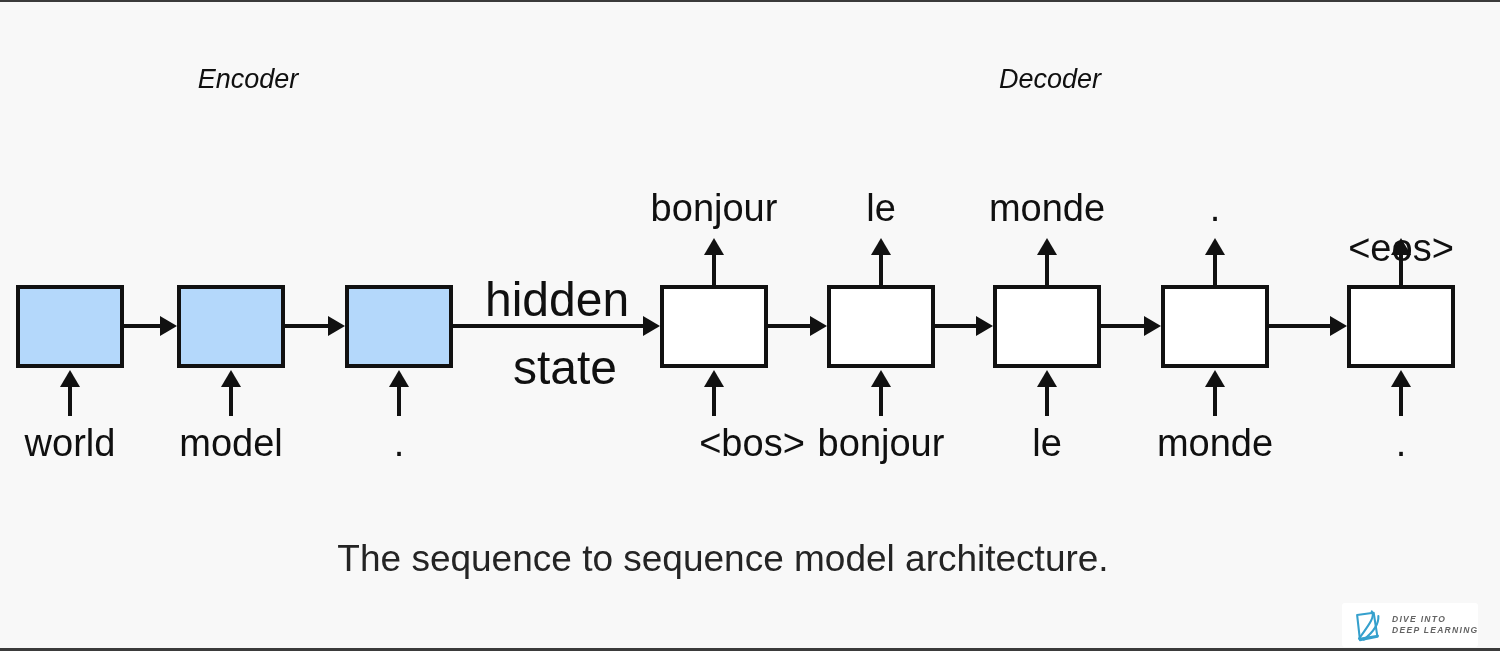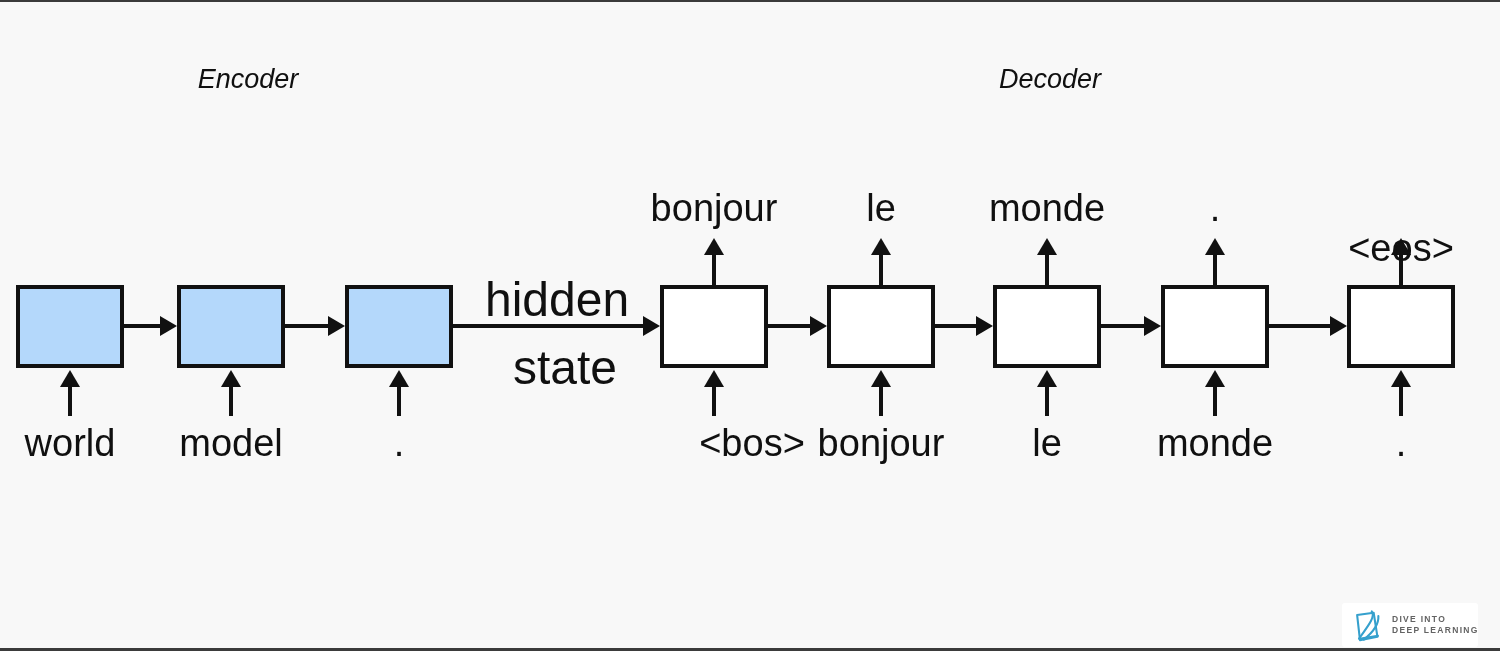--- a/index.html
+++ b/index.html
@@ -48,21 +48,21 @@
     font-size:37px; color:#242424; white-space:nowrap;
   }
   .logo-card{
     position:absolute; left:1342px; top:603px; width:136px; height:44px;
     background:#ffffff; border-radius:3px;
     display:flex; align-items:center;
   }
   .logo-icon{margin-left:9px; flex:0 0 auto;}
   .logo-text{
     margin-left:7px; font-size:8.5px; font-weight:bold; letter-spacing:1.3px;
-    color:#636363; line-height:11px; white-space:nowrap;
+    color:#636363; line-height:11px; white-space:nowrap;font-style:italic;
   }
 </style>
 </head>
 <body>
 
 <div class="frame">
   <div class="edge-bar edge-top"></div>
 
   <div class="section-label" style="left:248px; top:66px;">Encoder</div>
   <div class="section-label" style="left:1050px; top:66px;">Decoder</div>
@@ -127,20 +127,21 @@
       <div class="word" style="left: 714px; top: 189px;">bonjour</div>
       <div class="word" style="left: 881px; top: 189px;">le</div>
       <div class="word" style="left: 1047px; top: 189px;">monde</div>
       <div class="word" style="left: 1215px; top: 189px;">.</div>
       <div class="word" style="left: 1401px; top: 189px; margin-top: 40px;">&lt;eos&gt;</div>
     </div>
 
   <div class="hs-label" style="left:557px; top:276px;">hidden</div>
   <div class="hs-label" style="left:557px; top:344px;margin-left:8px;">state</div>
 
+  <div class="caption">The sequence to sequence model architecture.</div>
 
   <div class="logo-card">
     <svg class="logo-icon" width="34" height="36" viewBox="0 0 36 38">
       <g fill="none" stroke="#35a0cd" stroke-width="2.2" stroke-linejoin="round" stroke-linecap="round">
         <path d="M6.5,8.5 L24,6 L28,31.5 L9.5,35 Z"></path>
         <path d="M22,4.5 C26,10 19,19 8.5,33.5"></path>
         <path d="M29,9.5 C29.5,18 23,27 13.5,34.5"></path>
         <path d="M9,33.5 L28.5,30.5"></path>
       </g>
     </svg>

